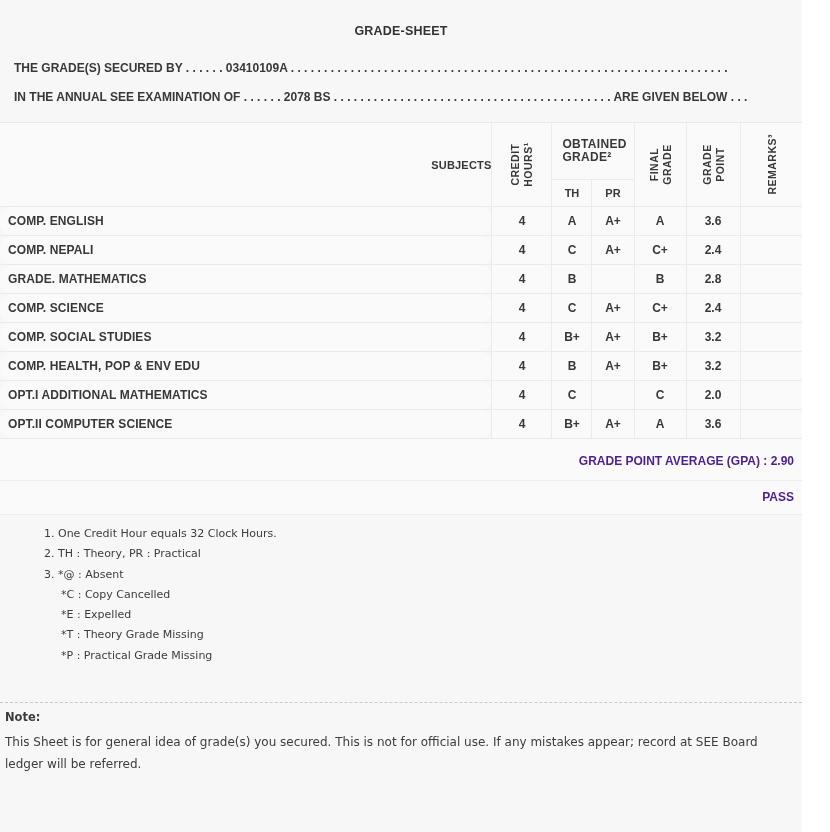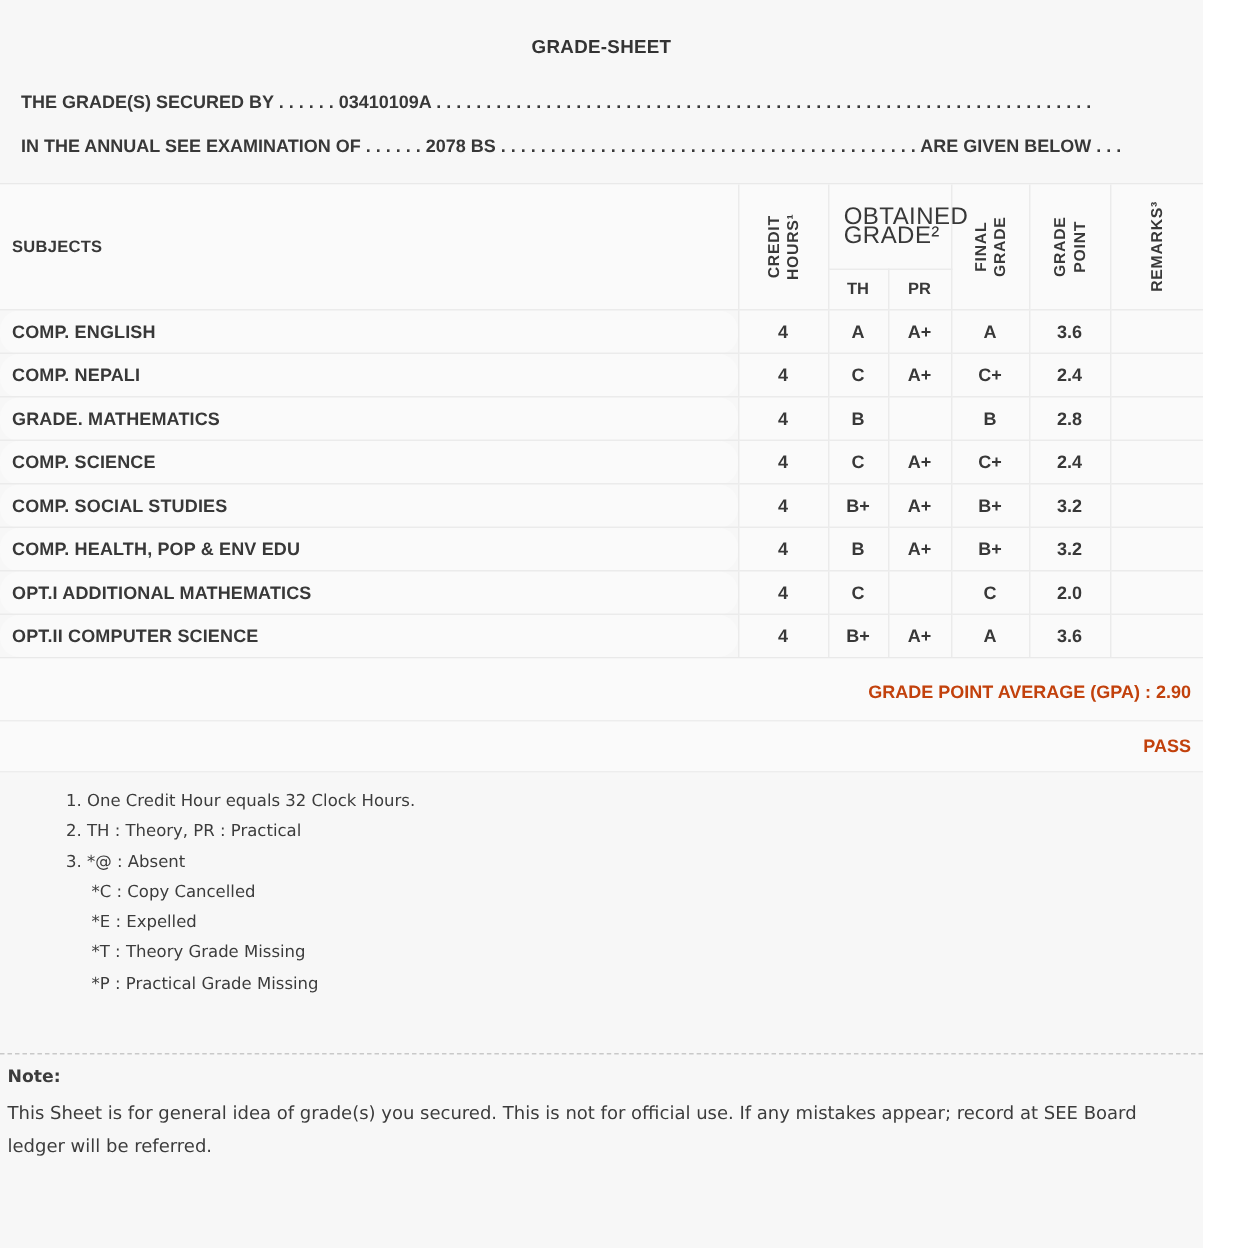--- a/index.html
+++ b/index.html
@@ -33,43 +33,43 @@
     width:100%; border-collapse:collapse; border-style:hidden;
     table-layout:fixed;
   }
   .grades th, .grades td {
     border:1px solid #ebebeb; background:#fafafa; color:#383838;
     padding:0;
   }
   .grades thead tr.h1 th { height:48px; }
   .grades thead tr.h2 th { height:26px; }
   th.subj-h {
-    text-align:left; padding-left:8px; font-size:11px; font-weight:bold;
+    text-align:right; padding-left:8px; font-size:11px; font-weight:bold;
     vertical-align:middle; letter-spacing:0.2px;
   }
   th.vert { vertical-align:middle; }
   .rotwrap { display:flex; align-items:center; justify-content:center; height:72px; }
   .rot {
     transform:rotate(-90deg); width:66px; text-align:center;
     font-weight:bold; font-size:10.5px; line-height:12.5px; letter-spacing:0.5px;
   }
   th.og {
     text-align:left; vertical-align:middle;
-    font-size:16px; font-weight:normal; line-height:13px; letter-spacing:0.3px;
+    font-size:12px; font-weight:bold; line-height:13px; letter-spacing:0.3px;
     padding:4px 10px; white-space:normal;
   }
   th.subhd { text-align:center; font-size:11px; font-weight:bold; vertical-align:middle; }
 
   .grades tbody td { height:28px; font-size:12px; font-weight:bold; text-align:center; }
   .grades tbody td.subject { text-align:left; padding-left:8px; letter-spacing:0.1px;border-radius:13px; }
 
   .summary { background:#fafafa; }
   .summary-row {
     text-align:right; padding:0 8px; font-size:12px; font-weight:bold;
-    border-bottom:1px solid #ededed; color:#c2410c;
+    border-bottom:1px solid #ededed; color:#4c1d95;
   }
   .summary-row.gpa { padding-top:15px; padding-bottom:12px; }
   .summary-row.result { padding-top:9px; padding-bottom:10px; }
 
   .footnotes {
     padding:9px 0 0 5px;
     font-family:"DejaVu Sans", sans-serif; font-size:11px; color:#3c3c3c;
     line-height:20.3px;
     margin-left:39px;
   }

